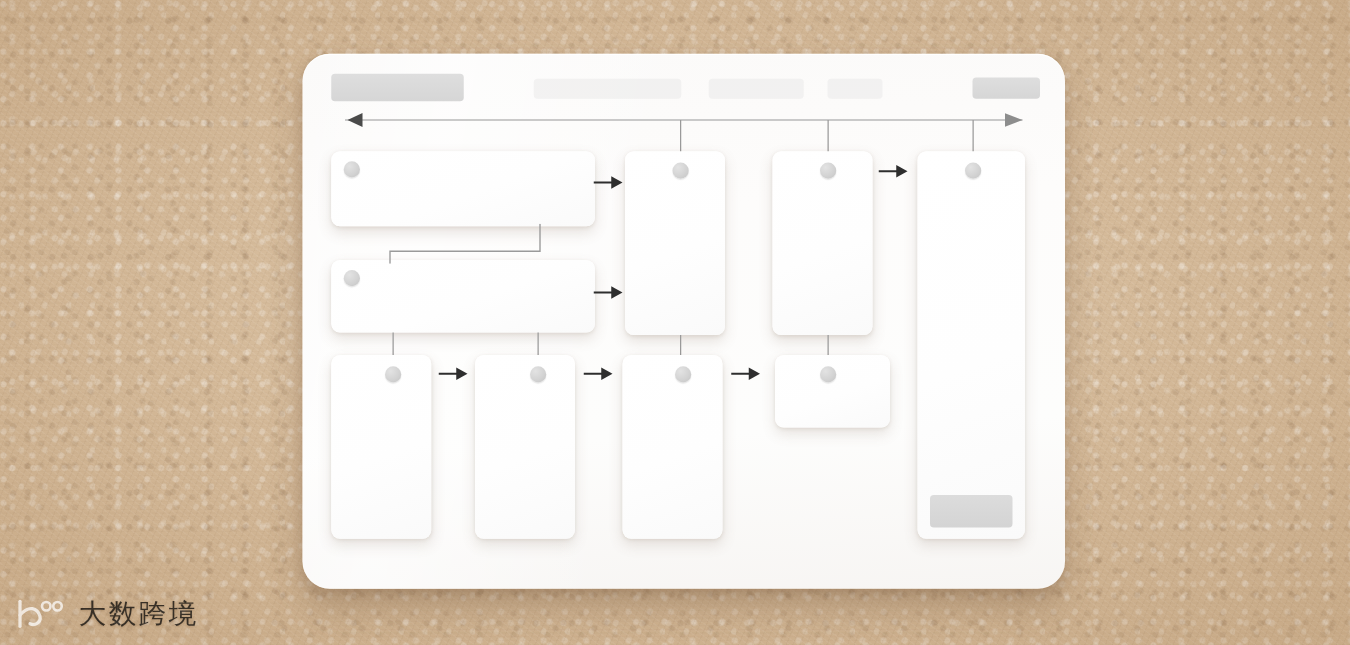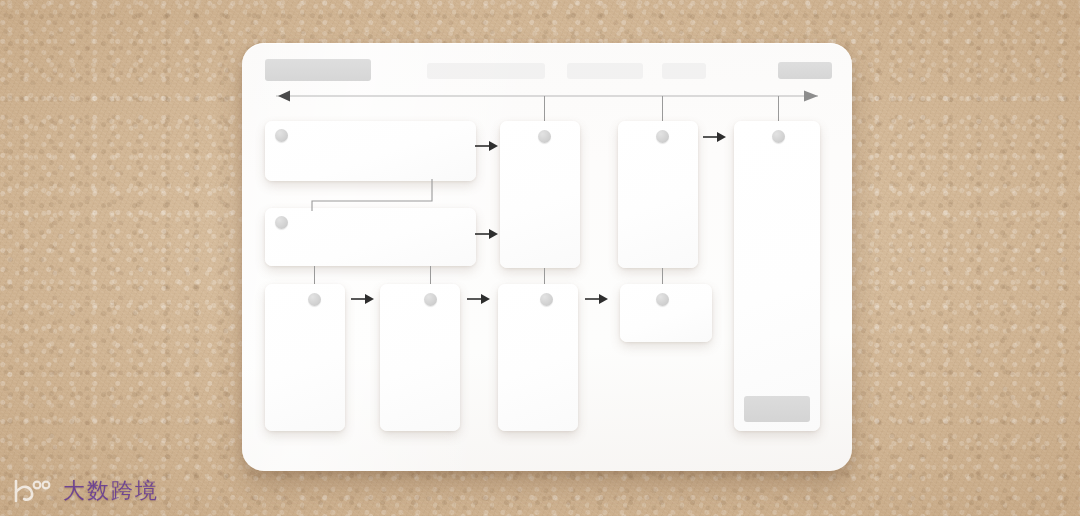--- a/index.html
+++ b/index.html
@@ -162,21 +162,21 @@
     opacity: 0.72;
   }
   #watermark-logo {
     width: 44px;
     height: 28px;
   }
   #watermark-logo svg { display: block; }
   #watermark-text {
     font-size: 22px;
     letter-spacing: 2px;
-    color: #4c1d95;
+    color: #000000;
     text-shadow: 0 1px 2px rgba(120,86,52,0.55);
     font-family: Liberation Mono, monospace;
     white-space: nowrap;
   }
 </style>
 </head>
 <body>
 
 <div id="backdrop">
   <div id="backdrop-grain"></div>

